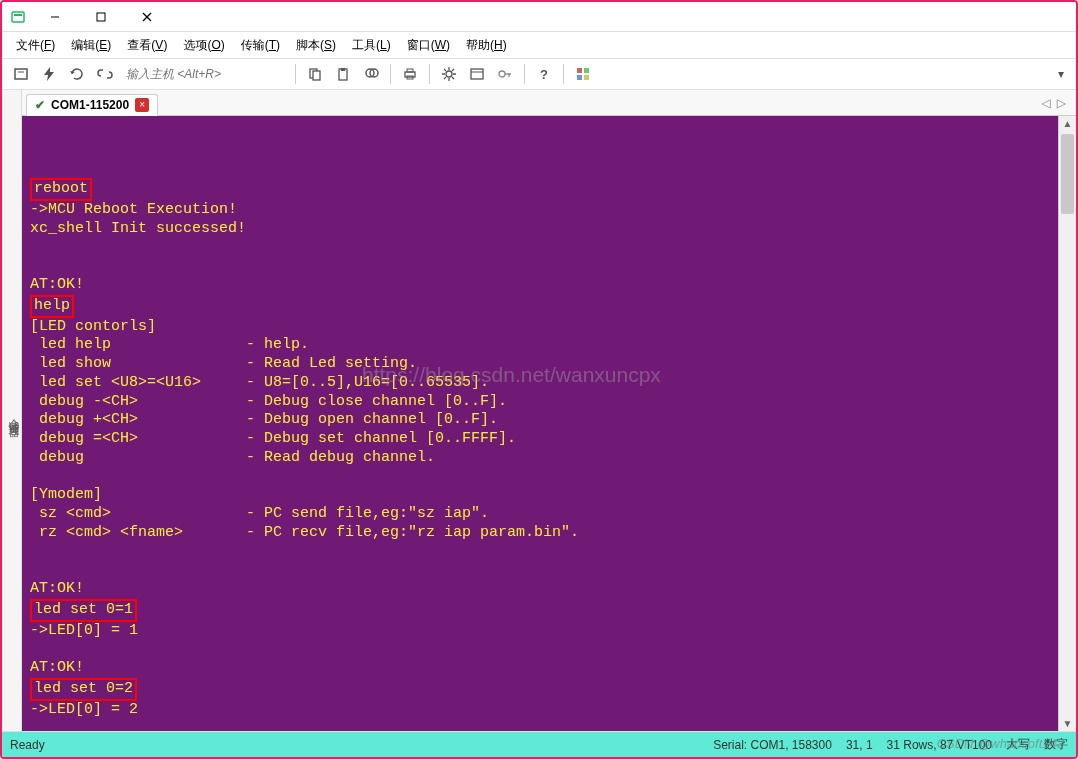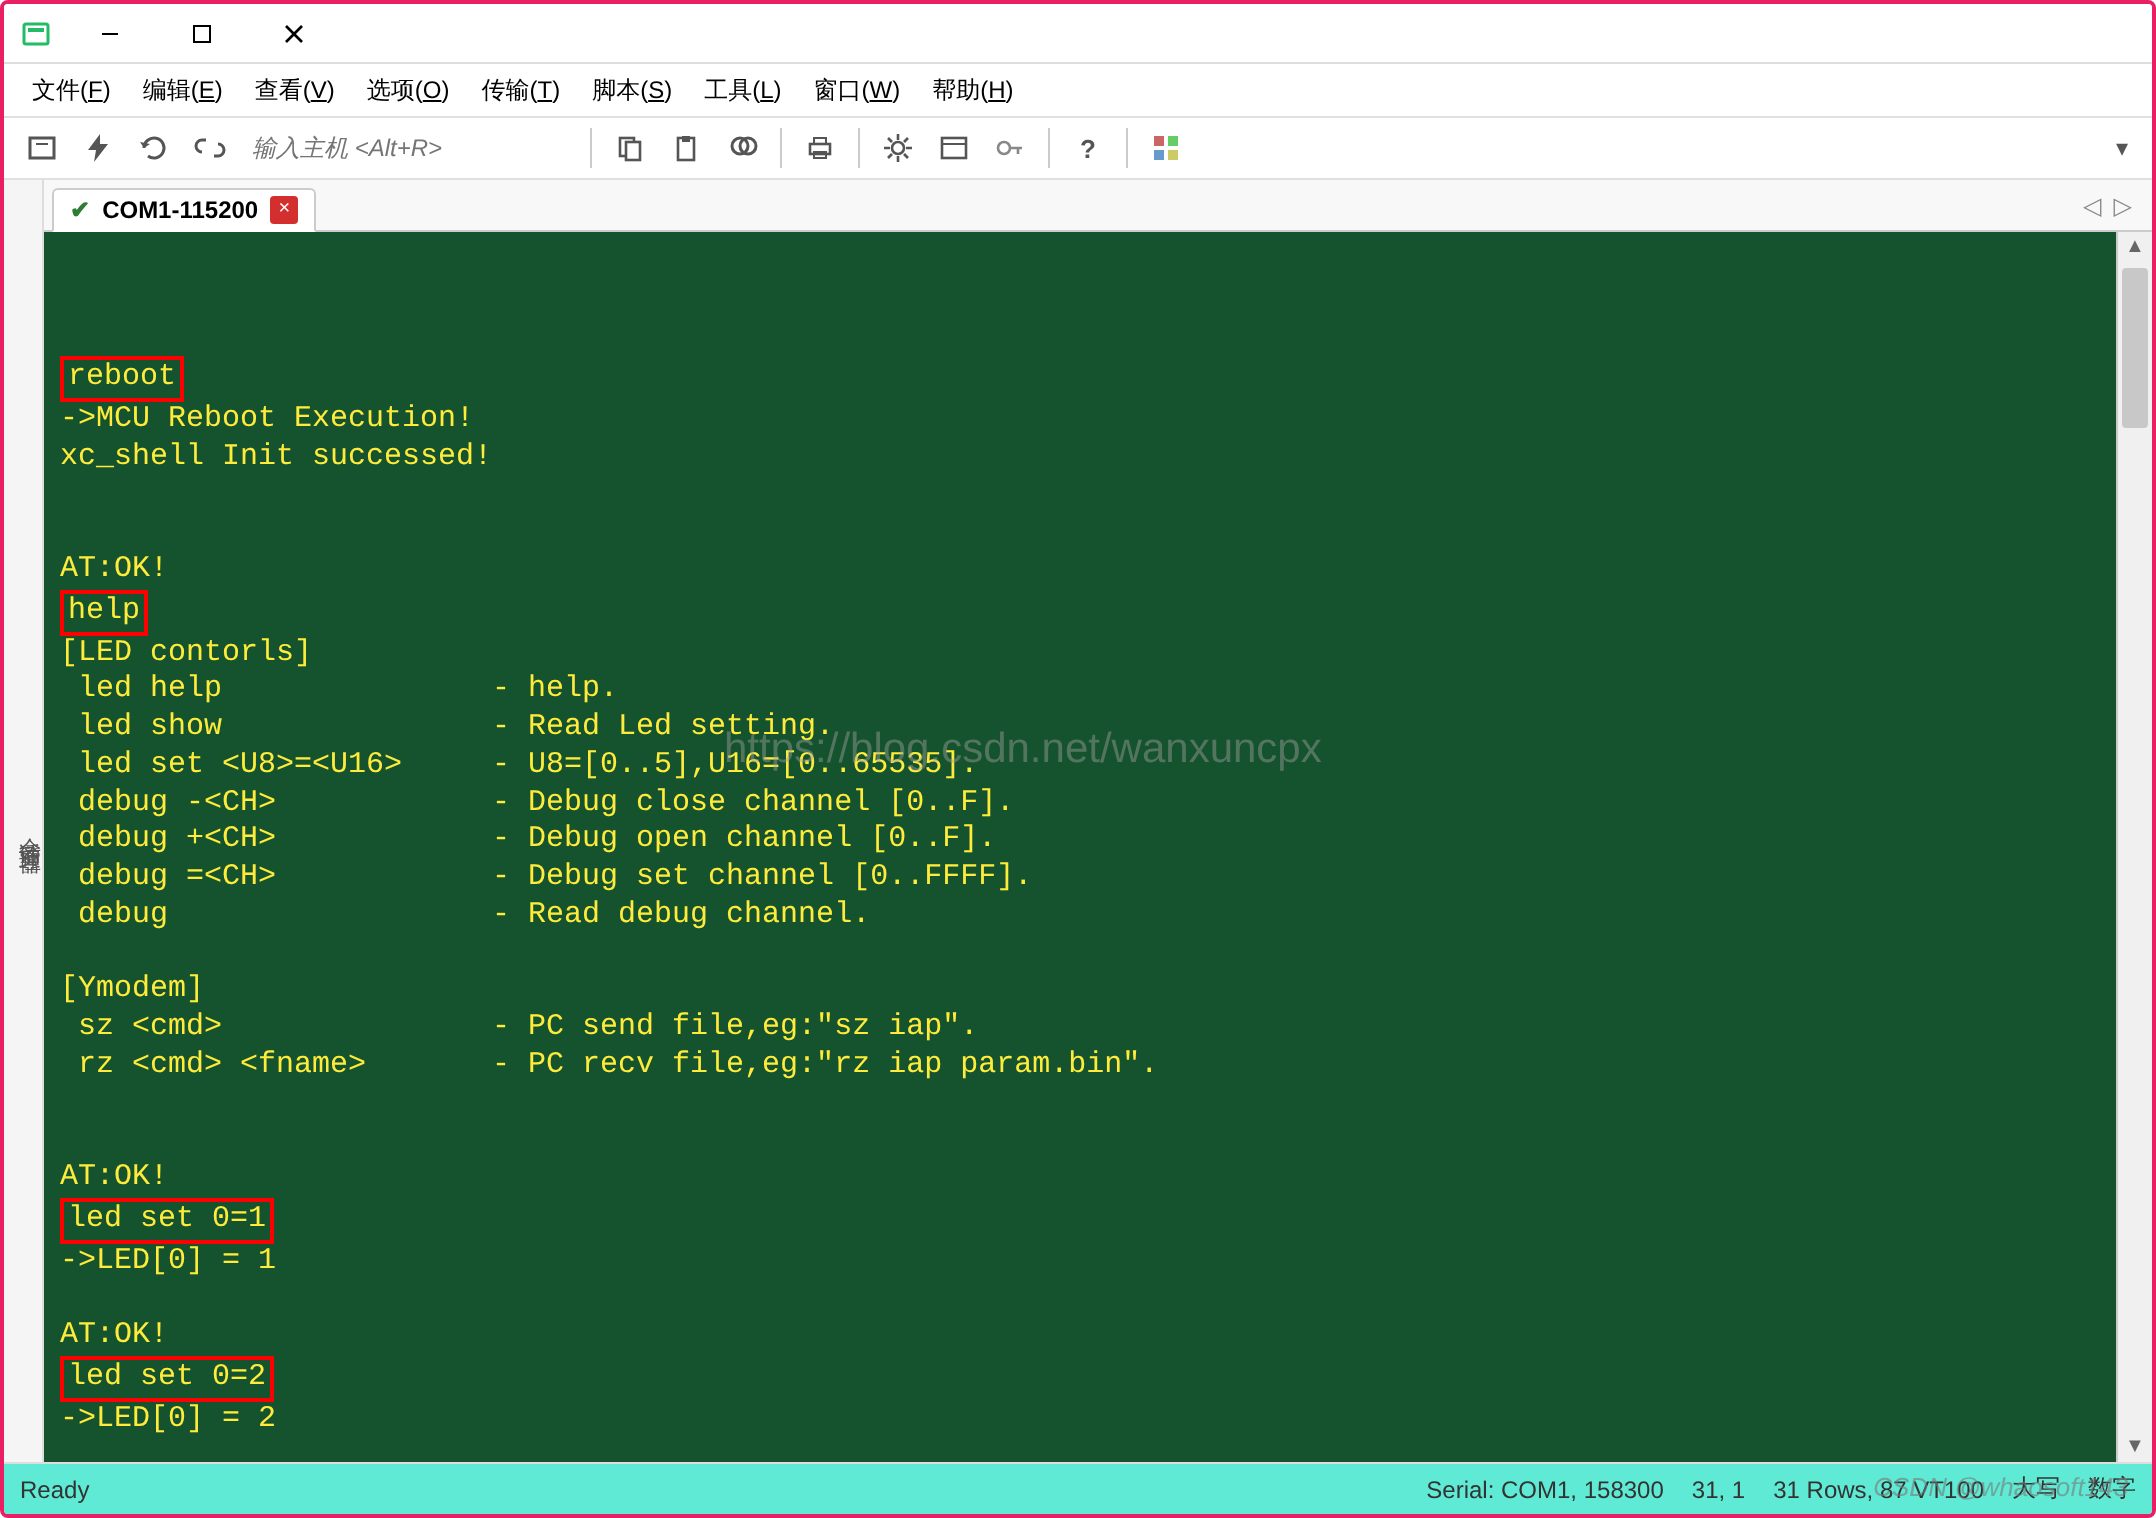--- a/index.html
+++ b/index.html
@@ -108,21 +108,21 @@
 .tab .close-x {
   width: 14px; height: 14px; background: #d32f2f; color: #fff;
   font-size: 10px; display: flex; align-items: center; justify-content: center;
   border-radius: 2px; cursor:pointer;
 }
 .tab-nav { margin-left: auto; display: flex; gap: 6px; color: #888; font-size: 12px; padding-right: 6px; }
 .tab-nav span { cursor:pointer; }
 .terminal-wrap { flex: 1; display: flex; min-height: 0; }
 .terminal {
   flex: 1;
-  background: #14532d;
+  background: #701a75;
   color: #ffeb3b;
   font-family: "Consolas", "Courier New", monospace;
   font-size: 15px;
   line-height: 1.25;
   padding: 6px 8px;
   overflow: hidden;
   position: relative;
   white-space: pre;
 }
 .terminal .boxed { border: 2px solid #f00; padding: 0 2px; display: inline-block; }

